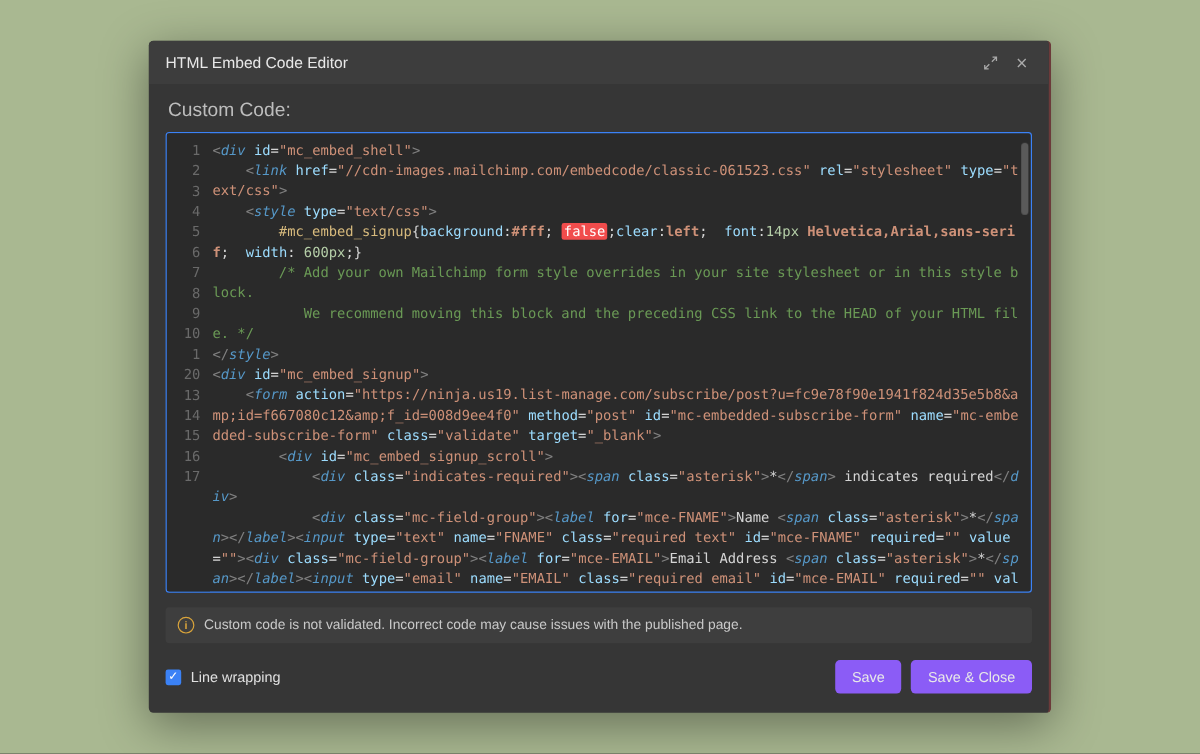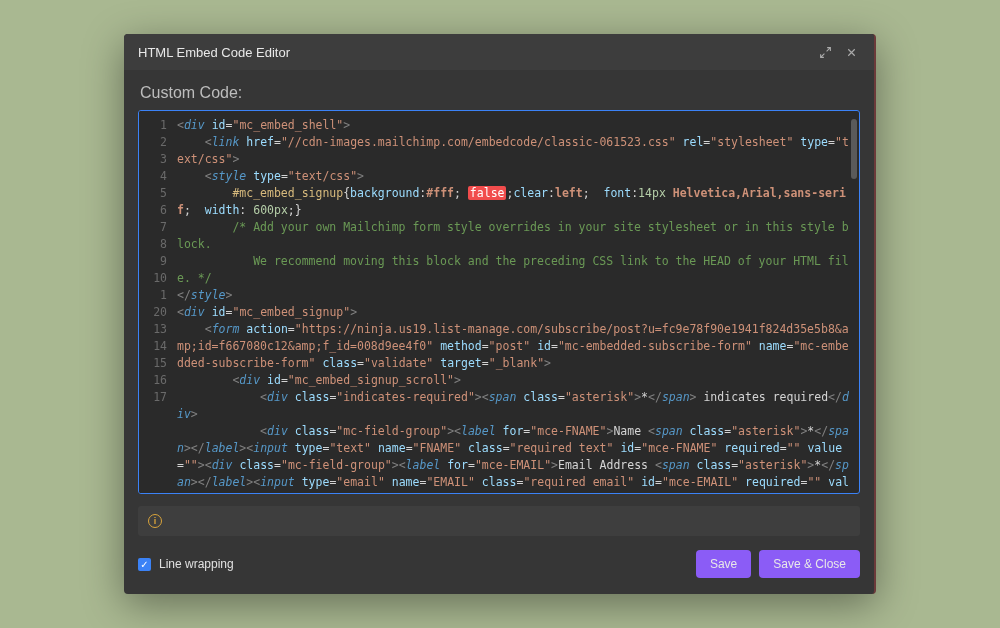--- a/index.html
+++ b/index.html
@@ -221,20 +221,21 @@
     
           
                
                
            </div>
     <div class="scrollbar-fake"></div>
   </div>
 
   <div class="note-bar">
     <div class="info-icon">i</div>
+    <div>Custom code is not validated. Incorrect code may cause issues with the published page.</div>
   </div>
 
   <div class="footer">
     <div class="checkbox-wrap">
       <div class="checkbox">✓</div>
       <span>Line wrapping</span>
     </div>
     <div class="spacer"></div>
     <button class="btn">Save</button>
     <button class="btn">Save &amp; Close</button>

